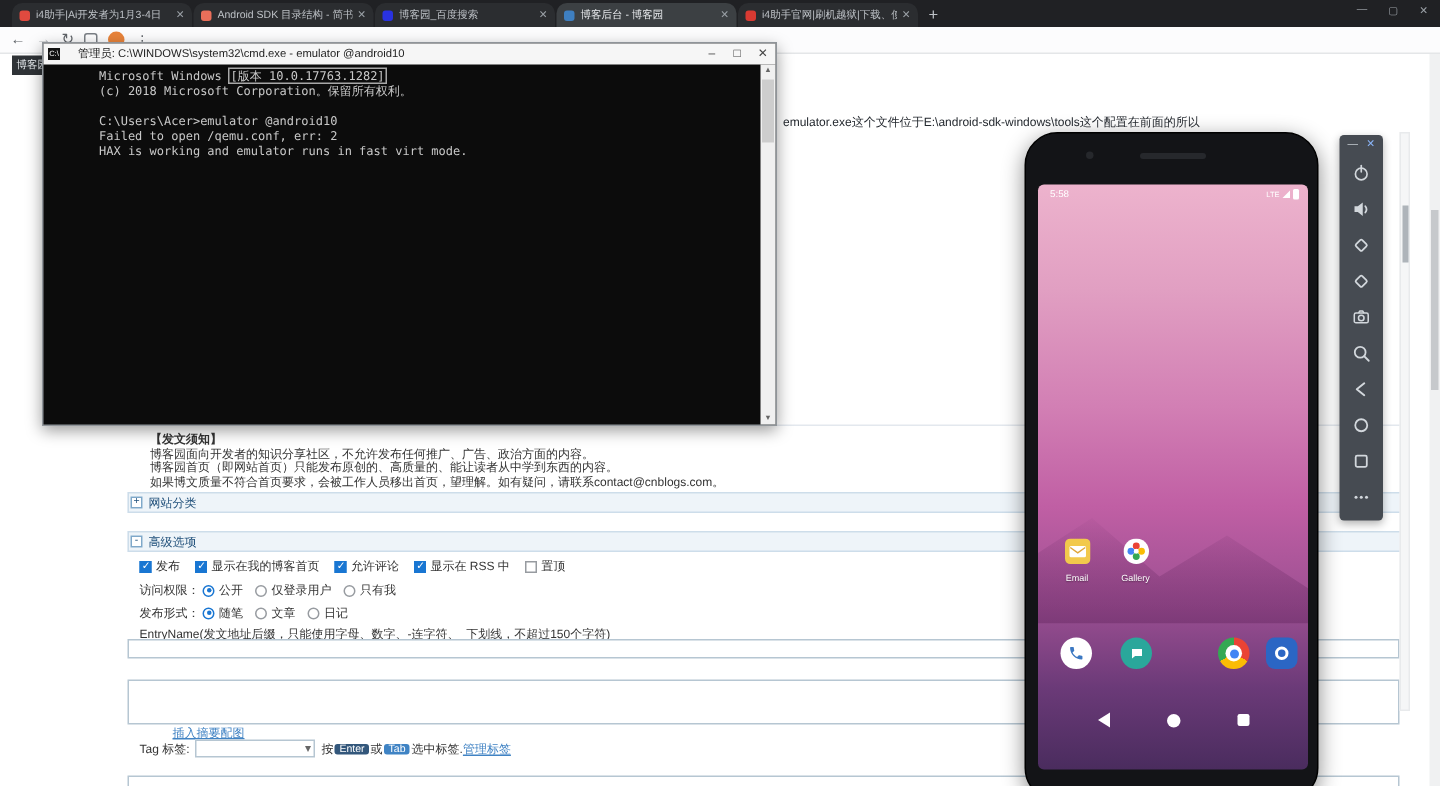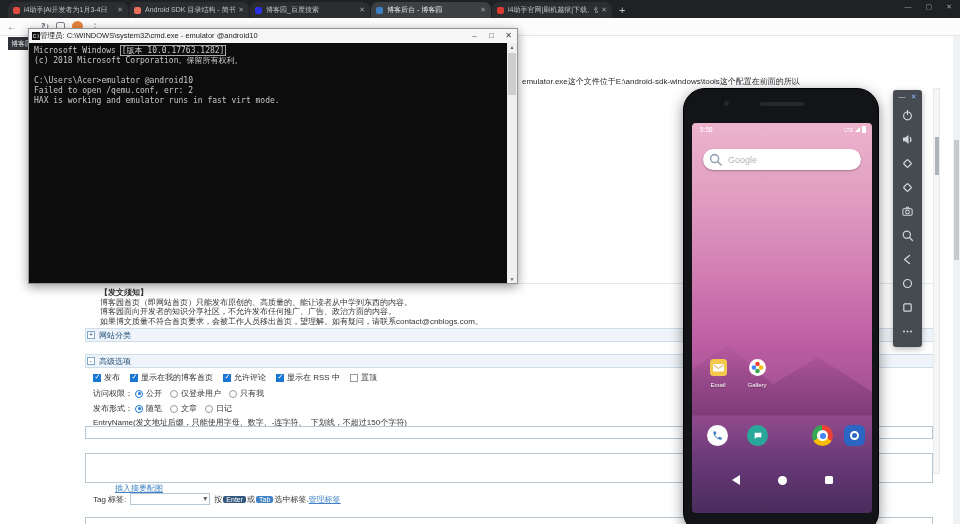--- a/index.html
+++ b/index.html
@@ -51,26 +51,26 @@
   .kbd { color:#fff; font-size:7px; padding:0 3px; border-radius:2px; margin:0 1px; }
 
   
   .sb-inner { position:absolute; left:933px; top:88px; width:7px; height:386px; background:#f5f6f7; border:1px solid #e8eaec; z-index:2; }
   .sb-inner .thumb { position:absolute; left:1px; top:48px; width:4px; height:38px; background:#aeb4ba; }
   .sb-outer { position:absolute; right:0; top:36px; bottom:0; width:7px; background:#f0f1f2; z-index:2; }
   .sb-outer .thumb { position:absolute; left:1px; top:104px; width:5px; height:120px; background:#c6c9cc; }
 
   
   .cmd { position:absolute; left:28px; top:28px; width:490px; height:256px; z-index:5; box-shadow:0 3px 10px rgba(0,0,0,.4); border:1px solid #8f9499; background:#0c0c0c; }
-  .cmd-title { height:14px; background:#f6f6f6; display:flex; align-items:center; gap:0; padding-left:3px; font-size:7.5px; color:#222; }
+  .cmd-title { height:14px; background:#f6f6f6; display:flex; align-items:center; gap:12px; padding-left:3px; font-size:7.5px; color:#222; }
   .cmd-ico { width:8px; height:8px; background:#111; color:#fff; font-size:5px; line-height:8px; text-align:center; flex:none; }
   .cmd-btns { margin-left:auto; display:flex; }
   .cmd-btns span { width:17px; text-align:center; font-size:8px; color:#444; line-height:14px; }
   .cmd-body { position:absolute; top:14px; left:0; right:10px; bottom:0; padding:3px 5px; font-family:"DejaVu Sans Mono", monospace; font-size:8px; line-height:10px; color:#c8c8c8; }
-  .cline { min-height:10px; white-space:pre; }
+  .cline { min-height:10px; white-space:pre;margin-left:32px; }
   .csel { outline:1px solid #a8a8a8; padding:0 1px; }
   .cmd-sb { position:absolute; right:0; top:14px; bottom:0; width:10px; background:#f0f0f0; font-size:5px; color:#666; text-align:center; }
   .cmd-sb .up { line-height:8px; } .cmd-sb .dn { position:absolute; bottom:0; left:0; right:0; line-height:8px; }
   .cmd-sb .thumb { position:absolute; left:1px; top:10px; width:8px; height:42px; background:#cdcdcd; }
 
   
   .phone { position:absolute; left:683px; top:88px; width:196px; height:446px; background:#131417; border-radius:22px; border:1px solid #000; z-index:4; box-shadow:0 4px 14px rgba(0,0,0,.45); }
   .speaker { position:absolute; top:13px; left:76px; width:44px; height:4px; border-radius:2px; background:#26282c; }
   .fcam { position:absolute; top:12px; left:40px; width:5px; height:5px; border-radius:50%; background:#26282c; }
   .screen { position:absolute; left:8px; top:34px; width:180px; height:390px; border-radius:4px; overflow:hidden;
@@ -153,22 +153,22 @@
 </div>
 
 <div class="logochip">博客园</div>
 
 <div class="page">
   <div class="hint">emulator.exe这个文件位于E:\android-sdk-windows\tools这个配置在前面的所以</div>
   <div class="divider"></div>
 
   <div class="notice">
     <b>【发文须知】</b>
+    <div>博客园面向开发者的知识分享社区，不允许发布任何推广、广告、政治方面的内容。</div>
     <div>博客园首页（即网站首页）只能发布原创的、高质量的、能让读者从中学到东西的内容。</div>
-    <div>博客园面向开发者的知识分享社区，不允许发布任何推广、广告、政治方面的内容。</div>
     <div>如果博文质量不符合首页要求，会被工作人员移出首页，望理解。如有疑问，请联系contact@cnblogs.com。</div>
   </div>
 
   <div class="secbar" style="top:292px;">
     <span class="expbox">+</span>
     <span>网站分类</span>
   </div>
   <div class="secbar" style="top:318px;">
     <span class="expbox">-</span>
     <span>高级选项</span>
@@ -282,27 +282,20 @@
 
     <div class="sbar">
       <span>5:58</span>
       <span class="r">
         <span>LTE</span>
         <span class="sig"></span>
         <span class="batt"></span>
       </span>
     </div>
 
-    <div class="gsearch">
-      <svg width="14" height="14" viewBox="0 0 14 14">
-          <circle cx="5.6" cy="5.6" r="4" stroke="#9aa7b8" stroke-width="1.6" fill="none"></circle>
-          <line x1="8.6" y1="8.6" x2="12.5" y2="12.5" stroke="#9aa7b8" stroke-width="1.6"></line>
-        </svg>
-      <span class="gtxt">Google</span>
-    </div>
 
     <div class="apps">
       <div class="app">
         <svg width="17" height="17" viewBox="0 0 17 17">
             <rect width="17" height="17" rx="3.5" fill="#f2c94c"></rect>
             <rect x="3" y="5" width="11" height="7.5" rx="1" fill="#fff"></rect>
             <path d="M3.5 6l5 3.5 5-3.5" stroke="#e0a63c" fill="none"></path>
           </svg>
         <div class="alabel">Email</div>
       </div>

